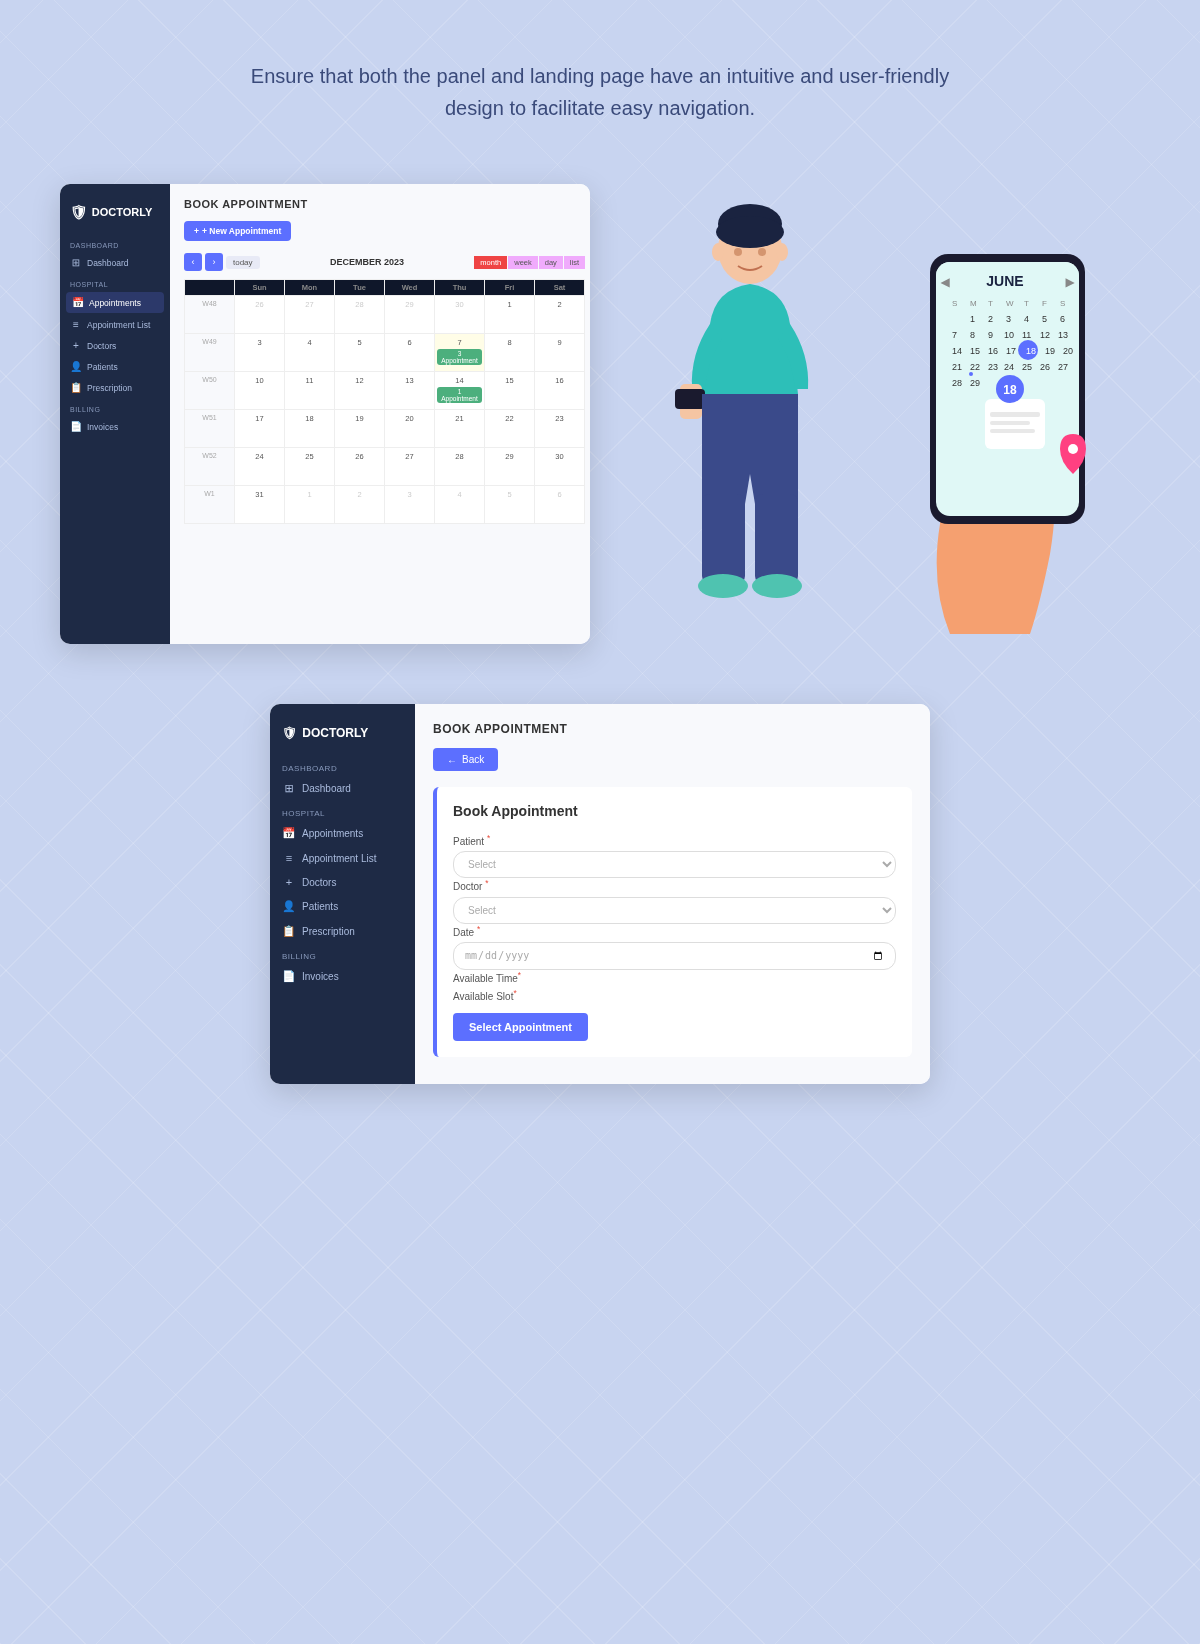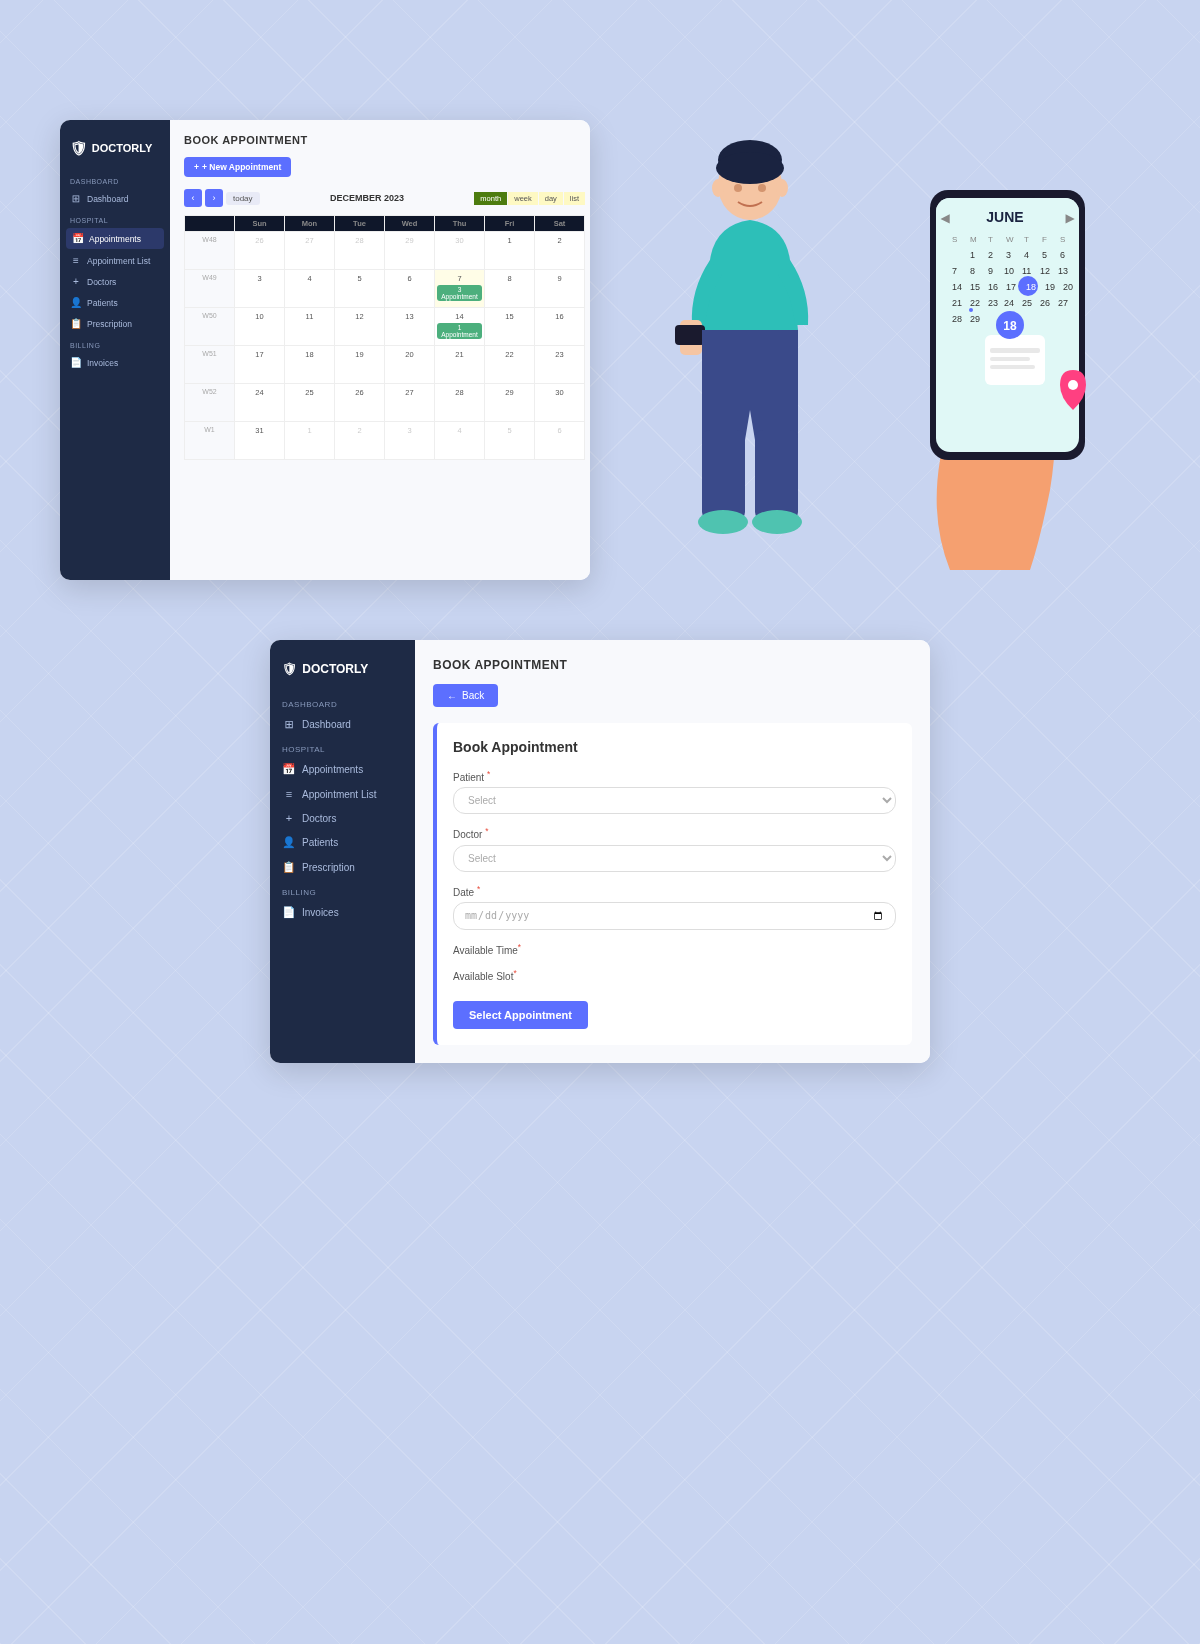--- a/index.html
+++ b/index.html
@@ -182,29 +182,29 @@
     .cal-month-label {
       font-size: 9px;
       font-weight: 700;
       color: #333;
     }
     .cal-view-btns {
       display: flex;
       gap: 1px;
     }
     .cal-view-btn {
-      background: #fef9c3;
+      background: #f0abfc;
       color: #555;
       border: none;
       padding: 2px 6px;
       font-size: 7.5px;
       cursor: pointer;
     }
     .cal-view-btn.active {
-      background: #4d7c0f;
+      background: #ef4444;
       color: #fff;
     }
 
     
     .calendar-grid {
       width: 100%;
       border-collapse: collapse;
     }
     .calendar-grid th {
       font-size: 7.5px;
@@ -353,21 +353,20 @@
       padding: 16px;
       border-left: 4px solid #5c6fff;
     }
     .form-card-title {
       font-size: 14px;
       font-weight: 600;
       color: #333;
       margin-bottom: 14px;
     }
     .form-group {
-      margin-bottom: 12px;
     }
     .form-label {
       font-size: 10px;
       color: #555;
       margin-bottom: 4px;
       display: block;
     }
     .form-label sup {
       color: #e74c3c;
     }
@@ -391,20 +390,21 @@
       cursor: pointer;
       margin-top: 6px;
     }
   </style>
 </head>
 <body>
 
 <div class="page-wrapper">
 
   <div class="hero-section">
+    <p class="hero-subtitle">Ensure that both the panel and landing page have an intuitive and user-friendly design to facilitate easy navigation.</p>
   </div>
 
   <div class="top-section">
 
     <div class="dashboard-panel">
 
       <div class="sidebar">
         <div class="sidebar-logo">
           <span class="sidebar-logo-icon">🛡</span>
           <span>DOCTORLY</span>

